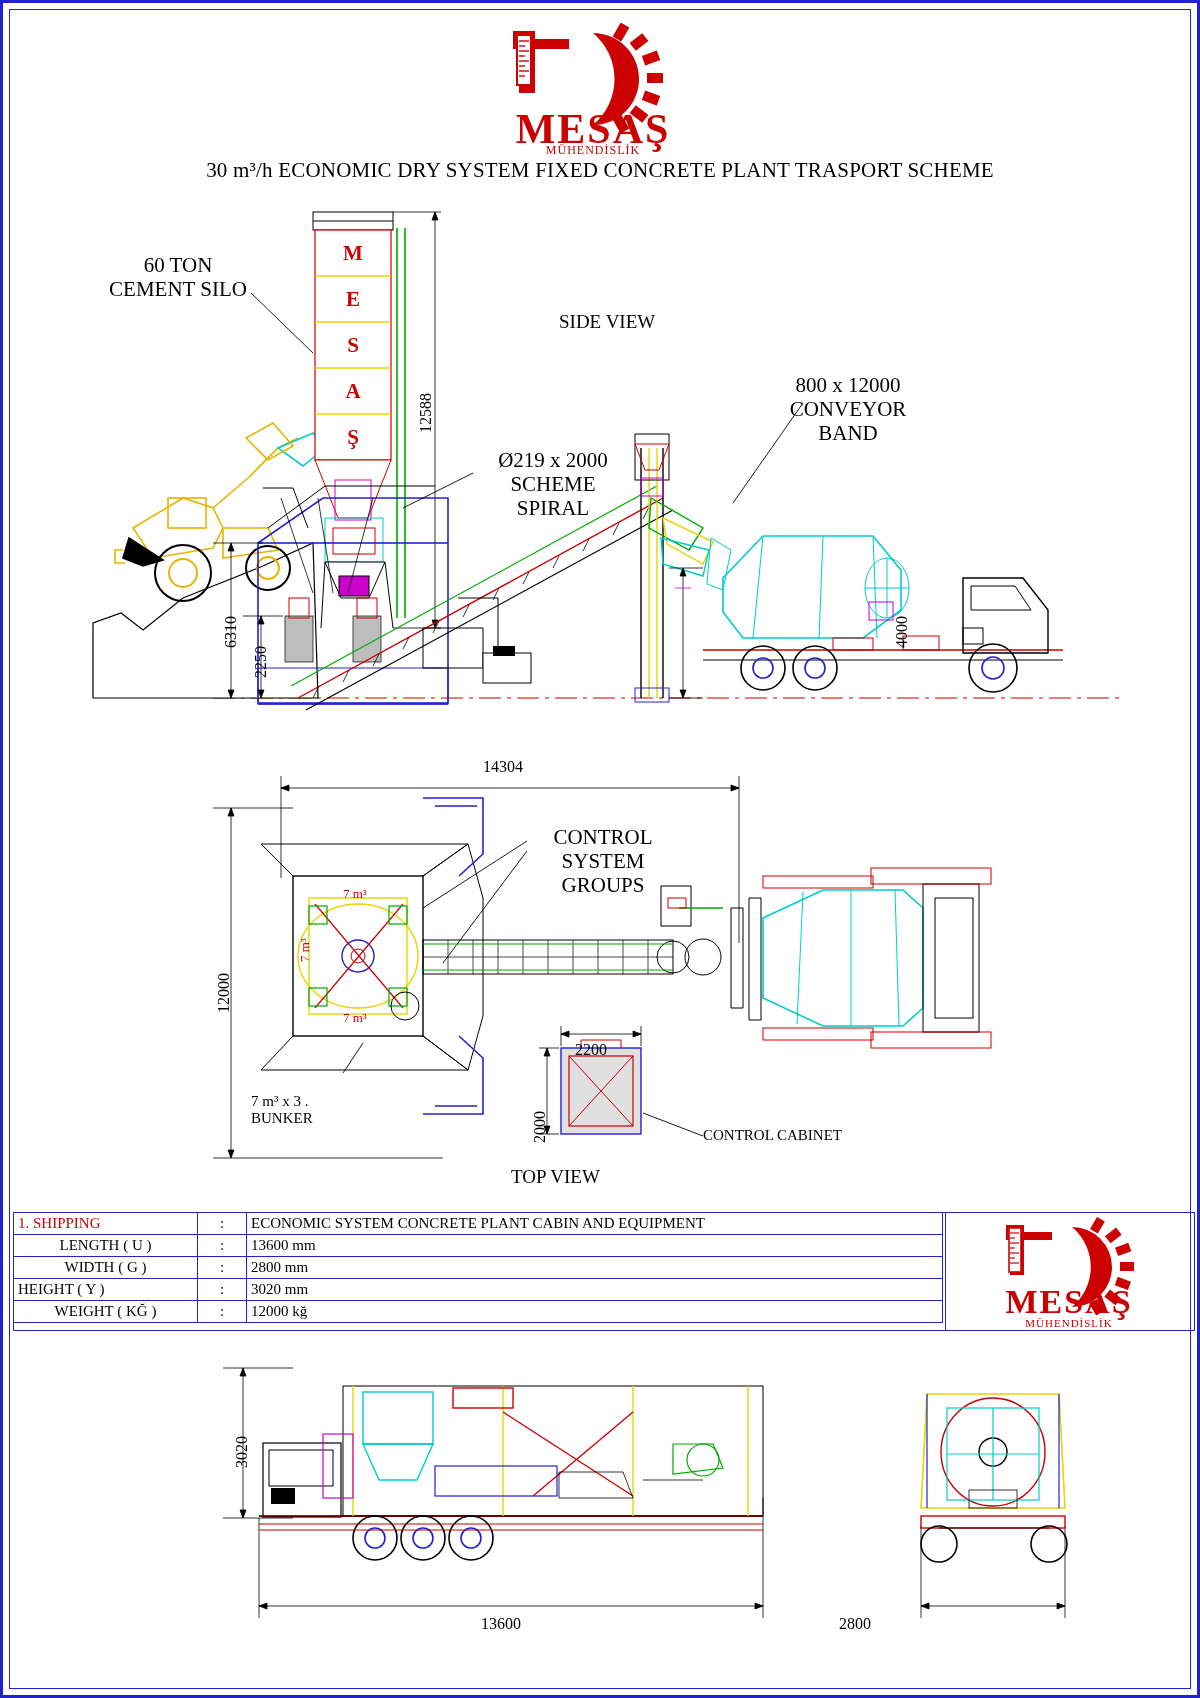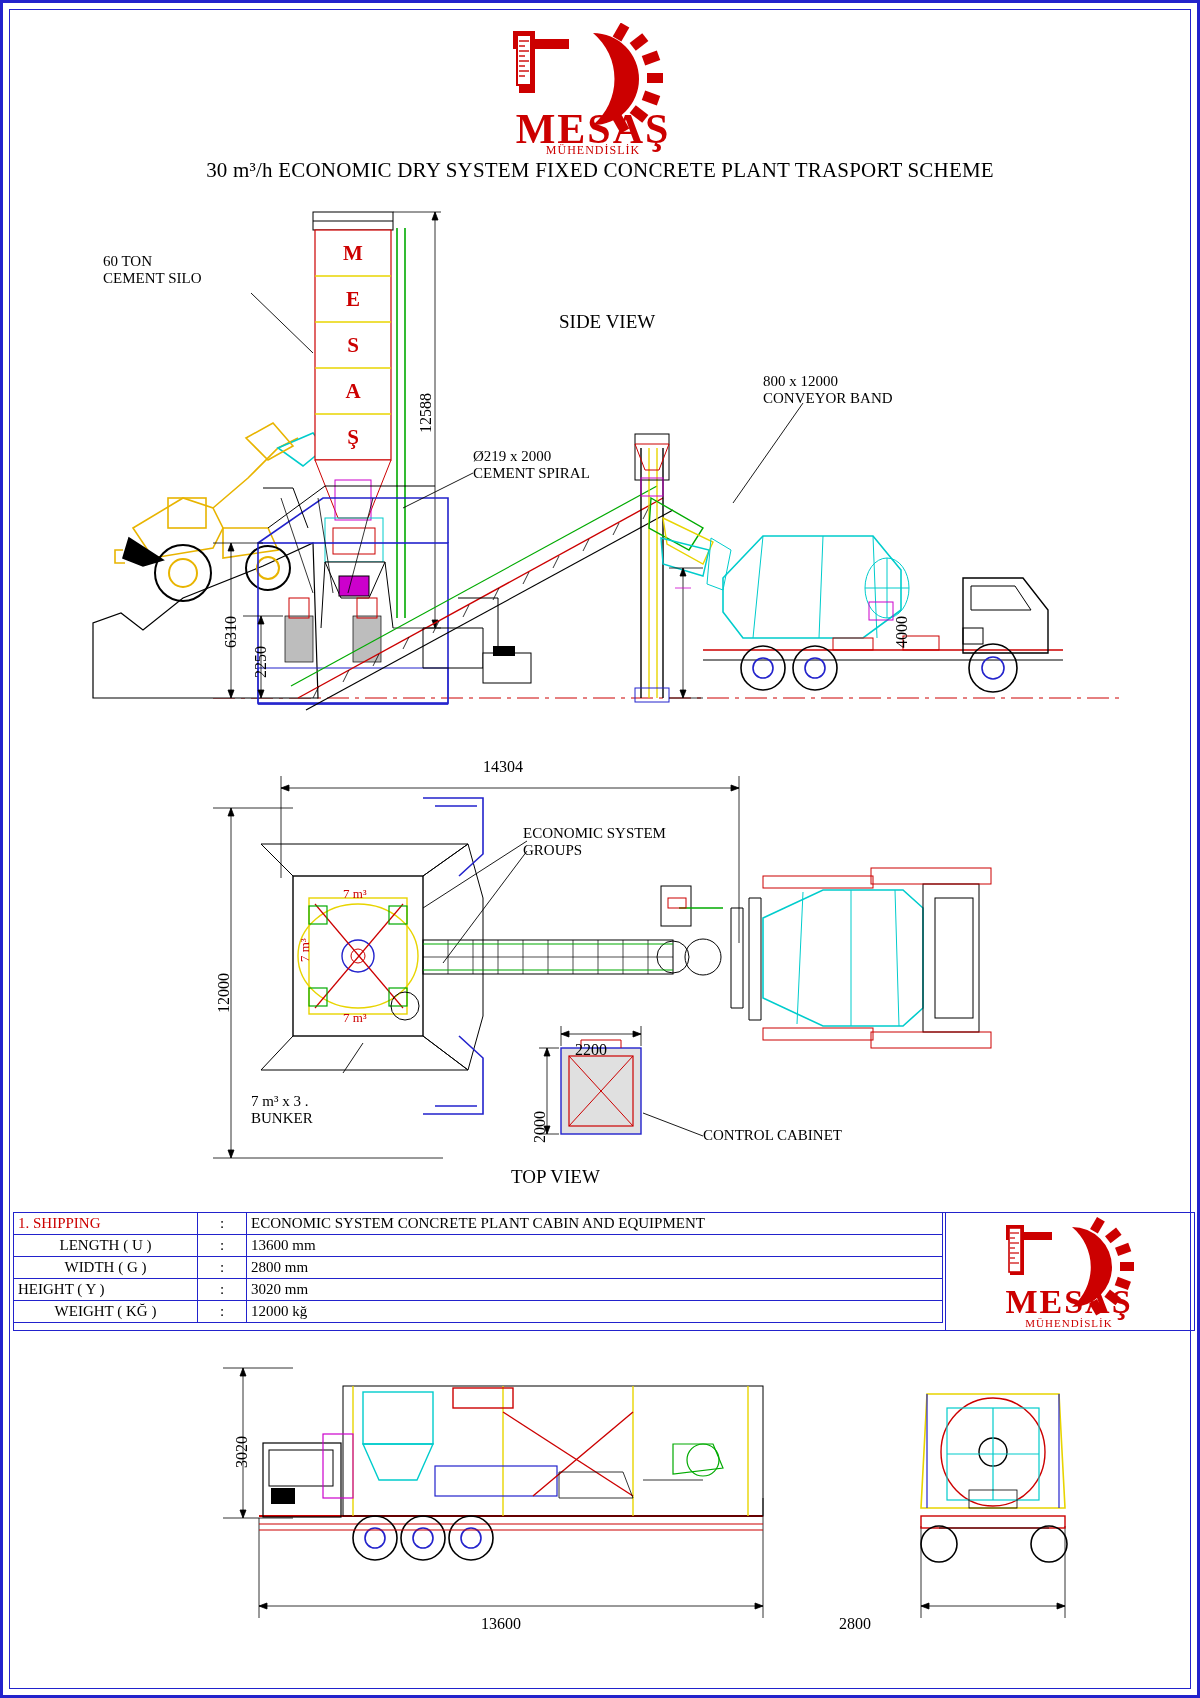--- a/index.html
+++ b/index.html
@@ -3,21 +3,21 @@
 <meta charset="utf-8">
 <style>
   html,body{margin:0;padding:0;background:#fff;}
   body{font-family:"Liberation Serif", serif;}
   .page{position:relative;width:1200px;height:1698px;background:#ffffff;box-sizing:border-box;border:3px solid #2222cc;padding-left:22px;}
   .inner-border{position:absolute;left:6px;top:6px;right:6px;bottom:6px;border:1px solid #2222cc;pointer-events:none;}
   .abs{position:absolute;}
   .txt{font-family:"Liberation Serif", serif;color:#000;}
   .title{font-size:21px;letter-spacing:.2px;text-align:center;width:100%;}
   .lbl{font-size:15px;line-height:1.15;}
-  .lbl-c{font-size:15px;line-height:1.15;}
+  .lbl-c{font-size:21px;line-height:1.15;text-align:center;}
   .dim{font-size:16px;}
   .vdim{font-size:16px;transform:rotate(-90deg);transform-origin:left top;white-space:nowrap;}
   .big{font-size:19px;}
   
   .logo-wrap{position:absolute;left:470px;top:20px;width:240px;height:125px;}
   .logo-text{font-family:"Liberation Serif", serif;font-weight:bold;color:#cc0000;font-size:42px;letter-spacing:2px;text-align:center;}
   .logo-sub{font-family:"Liberation Serif", serif;color:#cc0000;font-size:12px;letter-spacing:1px;text-align:center;margin-top:-4px;}
   
   table.spec{position:absolute;left:10px;top:1209px;width:930px;border-collapse:collapse;font-family:"Liberation Serif", serif;font-size:15px;}
   table.spec td{border:1px solid #2222cc;padding:1px 4px;height:19px;}
@@ -267,21 +267,21 @@
     </g>
   </svg>
 
   <div class="abs txt lbl-c" style="left:100px;top:250px;width:150px;">
     <div>60 TON</div>
     <div>CEMENT SILO</div>
   </div>
   <div class="abs txt big" style="left:556px;top:308px;">SIDE VIEW</div>
   <div class="abs txt lbl-c" style="left:470px;top:445px;width:160px;">
     <div>Ø219 x 2000</div>
-    <div>CEMENT SPIRAL</div>
+    <div>SCHEME SPIRAL</div>
   </div>
   <div class="abs txt lbl-c" style="left:760px;top:370px;width:170px;">
     <div>800 x 12000</div>
     <div>CONVEYOR BAND</div>
   </div>
   <div class="abs txt vdim" style="left:414px;top:430px;">12588</div>
   <div class="abs txt vdim" style="left:219px;top:645px;">6310</div>
   <div class="abs txt vdim" style="left:249px;top:675px;">2250</div>
   <div class="abs txt vdim" style="left:890px;top:645px;">4000</div>
 
@@ -413,21 +413,21 @@
         <line x1="364" y1="290" x2="364" y2="376"></line>
         <path d="M364 290 l-3 8 l6 0 z" fill="#000"></path>
         <path d="M364 376 l-3 -8 l6 0 z" fill="#000"></path>
       </g>
     </g>
   </svg>
 
   <div class="abs txt dim" style="left:480px;top:755px;text-align:center;">14304</div>
   <div class="abs txt vdim" style="left:212px;top:1010px;">12000</div>
   <div class="abs txt lbl-c" style="left:520px;top:822px;width:160px;">
-    <div>ECONOMIC SYSTEM</div>
+    <div>CONTROL SYSTEM</div>
     <div>GROUPS</div>
   </div>
   <div class="abs txt lbl" style="left:248px;top:1090px;width:160px;">
     <div>7 m³ x 3 .</div>
     <div>BUNKER</div>
   </div>
   <div class="abs txt lbl" style="left:700px;top:1124px;">CONTROL CABINET</div>
   <div class="abs txt dim" style="left:572px;top:1038px;">2200</div>
   <div class="abs txt vdim" style="left:528px;top:1140px;">2000</div>
   <div class="abs txt big" style="left:508px;top:1163px;">TOP VIEW</div>

